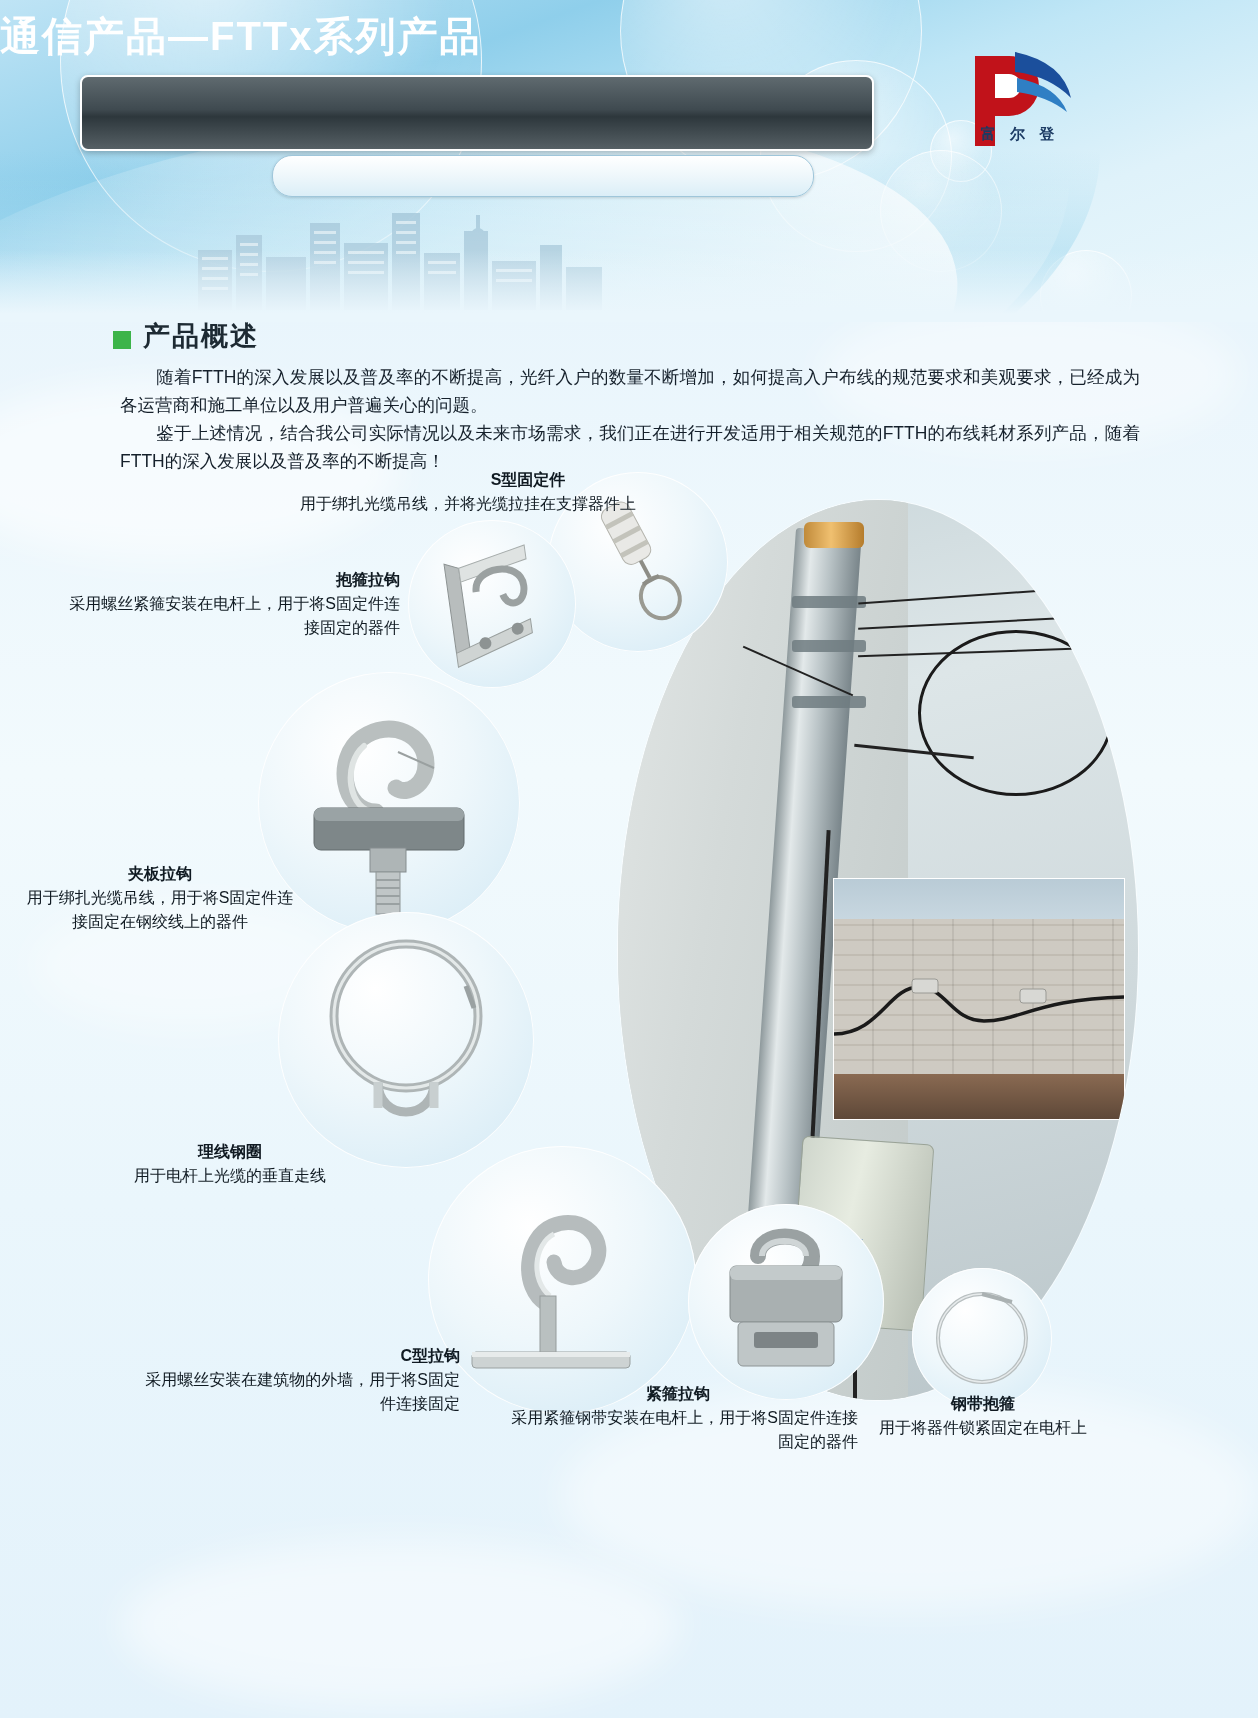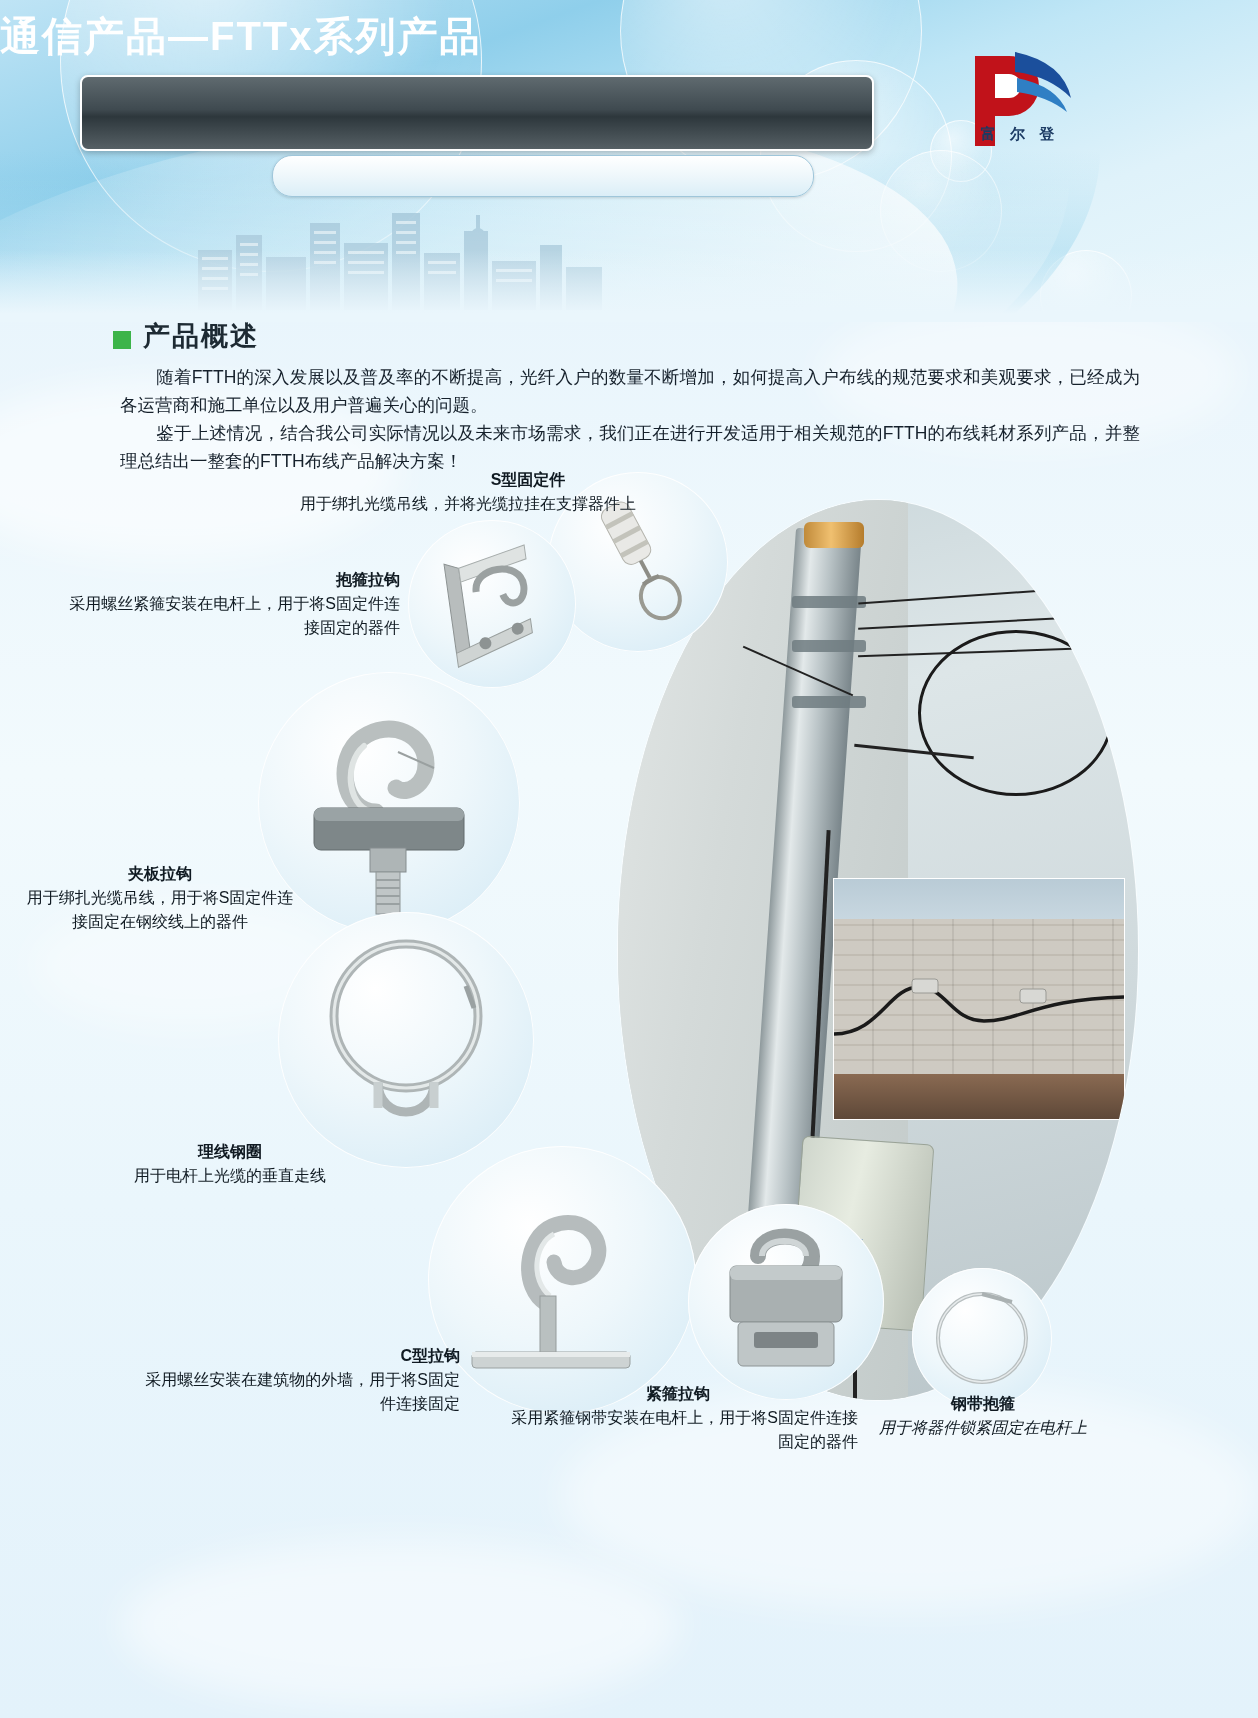--- a/index.html
+++ b/index.html
@@ -182,21 +182,21 @@
     <path d="M60 4 q48 10 56 46 q-22 -22 -56 -26 z" fill="#1b4f9c"></path>
     <path d="M62 30 q40 8 50 34 q-20 -16 -50 -20 z" fill="#2f7fc4"></path>
   </svg>
   <div class="logo-name">富 尔 登</div>
 </div>
 
 <div class="sec-bullet"></div>
 <div class="sec-title">产品概述</div>
 
 <div class="para p1"><span class="indent"></span><span>随着FTTH的深入发展以及普及率的不断提高，光纤入户的数量不断增加，如何提高入户布线的规范要求和美观要求，已经成为各运营商和施工单位以及用户普遍关心的问题。</span></div>
-<div class="para p2"><span class="indent"></span><span>鉴于上述情况，结合我公司实际情况以及未来市场需求，我们正在进行开发适用于相关规范的FTTH的布线耗材系列产品，并整理总结出一整套的FTTH布线产品解决方案！</span></div>
+<div class="para p2"><span class="indent"></span><span>鉴于上述情况，结合我公司实际情况以及未来市场需求，我们正在进行开发适用于相关规范的FTTH的布线耗材系列产品，随着FTTH的深入发展以及普及率的不断提高！</span></div>
 
 <div class="photo-big">
   <div class="pb-sky"></div>
   <div class="pb-wall"></div>
   <div class="pole"></div>
   <div class="pole-cap"></div>
   <div class="pole-band" style="top:96px;"></div>
   <div class="pole-band" style="top:140px;"></div>
   <div class="pole-band" style="top:196px;"></div>
   <div class="wire" style="left:240px;top:92px;width:300px;transform:rotate(-4deg);"></div>
@@ -339,15 +339,15 @@
 <div class="circ" style="left:912px;top:1268px;width:140px;height:140px;">
   <svg viewBox="0 0 140 140" width="140" height="140">
     <circle cx="70" cy="70" r="44" fill="none" stroke="#b8bfc0" stroke-width="4"></circle>
     <circle cx="70" cy="70" r="44" fill="none" stroke="#e6eaeb" stroke-width="1.4"></circle>
     <path d="M70 26 L100 34" stroke="#aab1b2" stroke-width="4"></path>
   </svg>
 </div>
 <div class="cap cap-c" style="left:838px;top:1392px;width:290px;">
   <b>钢带抱箍</b>
 </div>
-<div class="cap cap-c" style="left:798px;top:1416px;width:370px;font-style:italic;">
+<div class="cap cap-c" style="left:798px;top:1416px;width:370px;">
   <span>用于将器件锁紧固定在电杆上</span>
 </div>
 
 </body></html>

